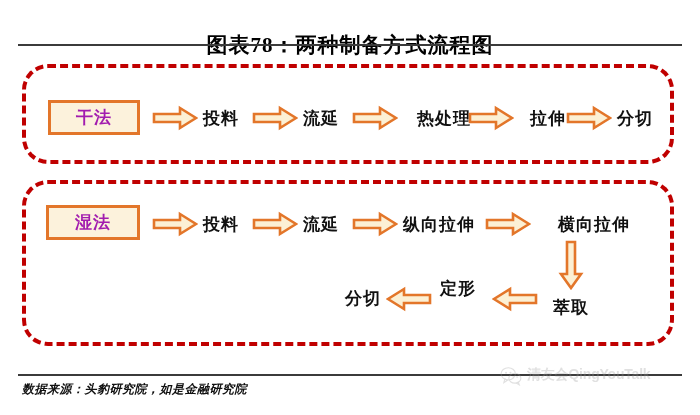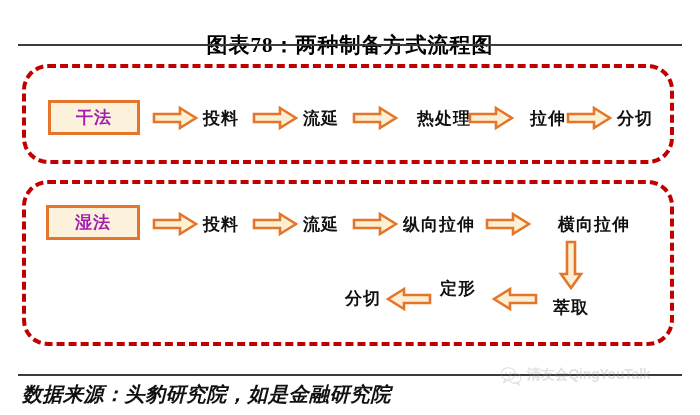--- a/index.html
+++ b/index.html
@@ -49,21 +49,21 @@
     height: 0;
     border-top: 2px solid #3b3b3b;
   }
   #footer-source {
     position: absolute;
     left: 22px;
     top: 381px;
     font-family: "Liberation Serif", serif;
     font-style: italic;
     font-weight: bold;
-    font-size: 20px;
+    font-size: 12px;
     letter-spacing: 0.5px;
     white-space: nowrap;
     color: #111111;
   }
 
   
   #watermark {
     position: absolute;
     left: 500px;
     top: 366px;

